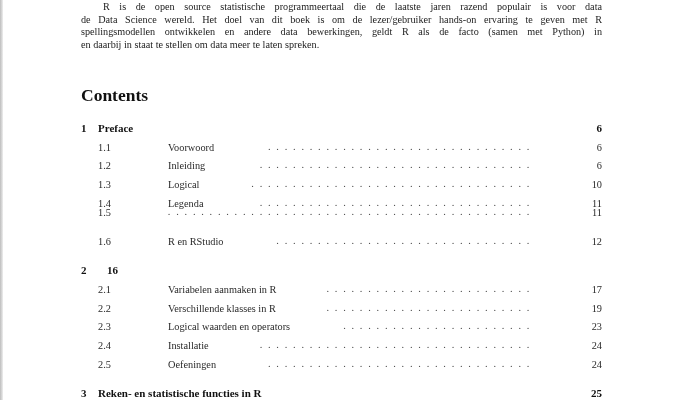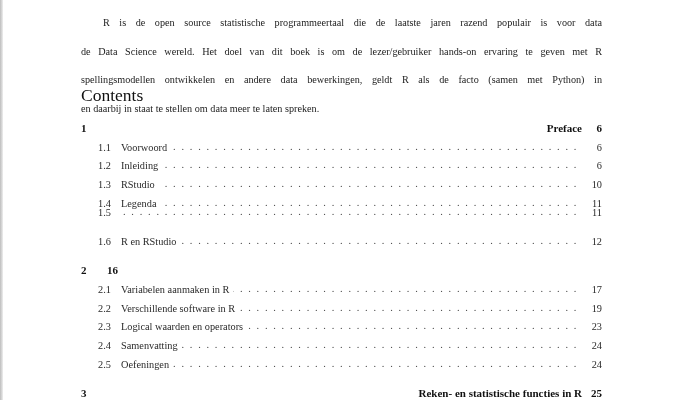--- a/index.html
+++ b/index.html
@@ -15,39 +15,39 @@
     }
     .page {
       position: absolute; left: 0; top: 0; width: 680px; height: 400px;
     }
     .para {
       position: absolute; left: 81px; top: 1px; width: 521px;
       font-family: "Liberation Serif", "DejaVu Serif", serif;
       font-size: 10.2px; line-height: 12.5px; color: #222;
       text-align: justify;
     }
-    .para .line { display: block; white-space: nowrap; text-align-last: justify; height: 12.5px; margin-top: 16px; }
+    .para .line { display: block; white-space: nowrap; text-align-last: justify; height: 12.5px; }
     .para .line.first { padding-left: 22px; }
     .para .line.last { text-align-last: left; }
     .contents-title {
       position: absolute; left: 81px; top: 85px;
       font-family: "Liberation Serif", "DejaVu Serif", serif;
-      font-weight: normal; font-size: 17.5px; color: #111;
+      font-weight: bold; font-size: 17.5px; color: #111;
     }
     .toc { position: absolute; left: 0; top: 0; width: 680px; }
     .sec, .sub {
       position: absolute; left: 81px; width: 521px; height: 16px;
       font-family: "Liberation Serif", "DejaVu Serif", serif;
       display: flex; align-items: center; white-space: nowrap;
     }
     .sec { font-weight: bold; font-size: 11px; color: #111; }
     .sec .num { width: 17px; }
-    .sec .title { flex: 1; text-align: right; }
+    .sec .title { flex: 1; }
     .sec .page-num { text-align: right; min-width: 20px; }
-    .sub { font-size: 10.3px; color: #2a2a2a; }
+    .sub { font-size: 10.3px; color: #2a2a2a; gap: 47px; }
     .sub .num { width: 23px; margin-left: 17px; }
     .sub .title { padding-right: 4px; }
     .sub .dots {
       flex: 1; overflow: hidden; height: 16px; position: relative;
     }
     .sub .dots::before {
       content: ". . . . . . . . . . . . . . . . . . . . . . . . . . . . . . . . . . . . . . . . . . . . . . . . . . . . . . . . . . . . . . . . . . . . . . . . . . . . . . . . . . . . . . . . . . . . . . . . . . . . . . . . . . . .";
       position: absolute; right: 0; top: 0; line-height: 16px;
       letter-spacing: 1.6px; color: #444; white-space: nowrap;
     }
@@ -83,21 +83,21 @@
       <span class="page-num">6</span>
     </div>
     <div class="sub" style="top:157px">
       <span class="num">1.2</span>
       <span class="title">Inleiding</span>
       <span class="dots"></span>
       <span class="page-num">6</span>
     </div>
     <div class="sub" style="top:176px">
       <span class="num">1.3</span>
-      <span class="title">RStudio</span>
+      <span class="title">Logical</span>
       <span class="dots"></span>
       <span class="page-num">10</span>
     </div>
     <div class="sub" style="top:195px">
       <span class="num">1.4</span>
       <span class="title">Legenda</span>
       <span class="dots"></span>
       <span class="page-num">11</span>
     </div>
     <div class="sub" style="top:204px">
@@ -117,33 +117,33 @@
       <span class="page-num">16</span>
     </div>
     <div class="sub" style="top:281px">
       <span class="num">2.1</span>
       <span class="title">Variabelen aanmaken in R</span>
       <span class="dots"></span>
       <span class="page-num">17</span>
     </div>
     <div class="sub" style="top:300px">
       <span class="num">2.2</span>
-      <span class="title">Verschillende software in R</span>
+      <span class="title">Verschillende klasses in R</span>
       <span class="dots"></span>
       <span class="page-num">19</span>
     </div>
     <div class="sub" style="top:318px">
       <span class="num">2.3</span>
       <span class="title">Logical waarden en operators</span>
       <span class="dots"></span>
       <span class="page-num">23</span>
     </div>
     <div class="sub" style="top:337px">
       <span class="num">2.4</span>
-      <span class="title">Samenvatting</span>
+      <span class="title">Installatie</span>
       <span class="dots"></span>
       <span class="page-num">24</span>
     </div>
     <div class="sub" style="top:356px">
       <span class="num">2.5</span>
       <span class="title">Oefeningen</span>
       <span class="dots"></span>
       <span class="page-num">24</span>
     </div>
 

